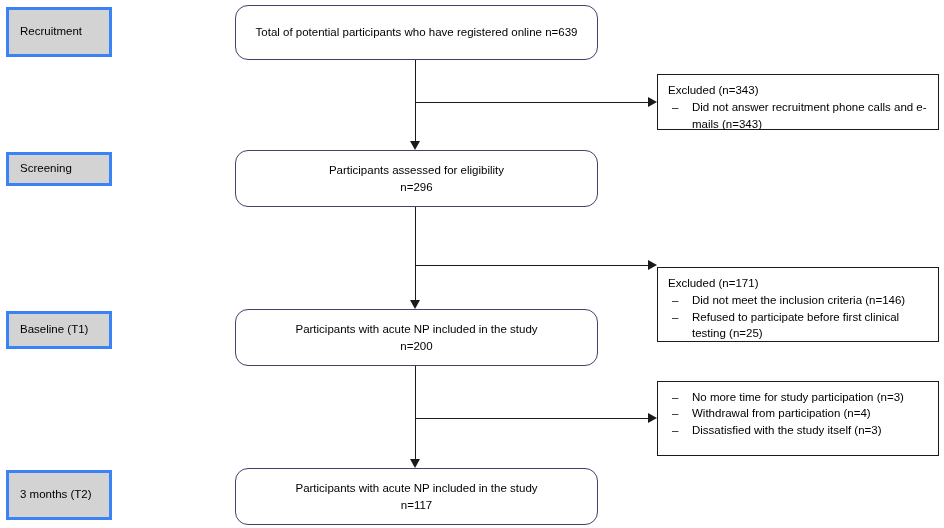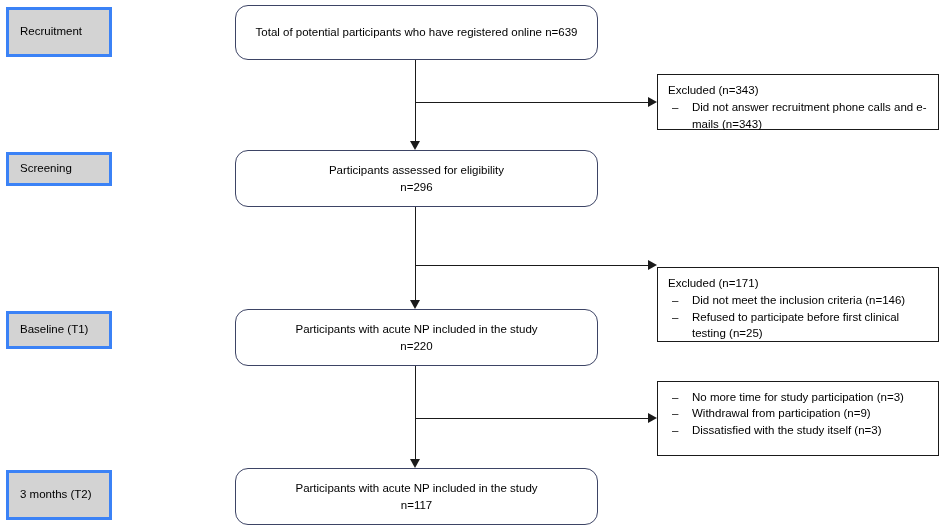--- a/index.html
+++ b/index.html
@@ -152,21 +152,21 @@
     <span class="line">Total of potential participants who have registered online n=639</span>
   </div>
 
   <div class="flow-box" style="left:235px; top:150px; width:363px; height:57px;">
     <span class="line">Participants assessed for eligibility</span>
     <span class="line">n=296</span>
   </div>
 
   <div class="flow-box" style="left:235px; top:309px; width:363px; height:57px;">
     <span class="line">Participants with acute NP included in the study</span>
-    <span class="line">n=220</span>
+    <span class="line">n=200</span>
   </div>
 
   <div class="flow-box" style="left:235px; top:468px; width:363px; height:57px;">
     <span class="line">Participants with acute NP included in the study</span>
     <span class="line">n=117</span>
   </div>
 
   <div class="side-box" style="left:657px; top:74px; width:282px; height:56px;">
     <span class="side-title">Excluded (n=343)</span>
     <ul class="side-list">
@@ -192,21 +192,21 @@
   </div>
 
   <div class="side-box" style="left:657px; top:381px; width:282px; height:75px;">
     <ul class="side-list">
       <li>
         <span class="dash">–</span>
         <span>No more time for study participation (n=3)</span>
       </li>
       <li>
         <span class="dash">–</span>
-        <span>Withdrawal from participation (n=9)</span>
+        <span>Withdrawal from participation (n=4)</span>
       </li>
       <li>
         <span class="dash">–</span>
         <span>Dissatisfied with the study itself (n=3)</span>
       </li>
     </ul>
   </div>
 
 </div>
 

